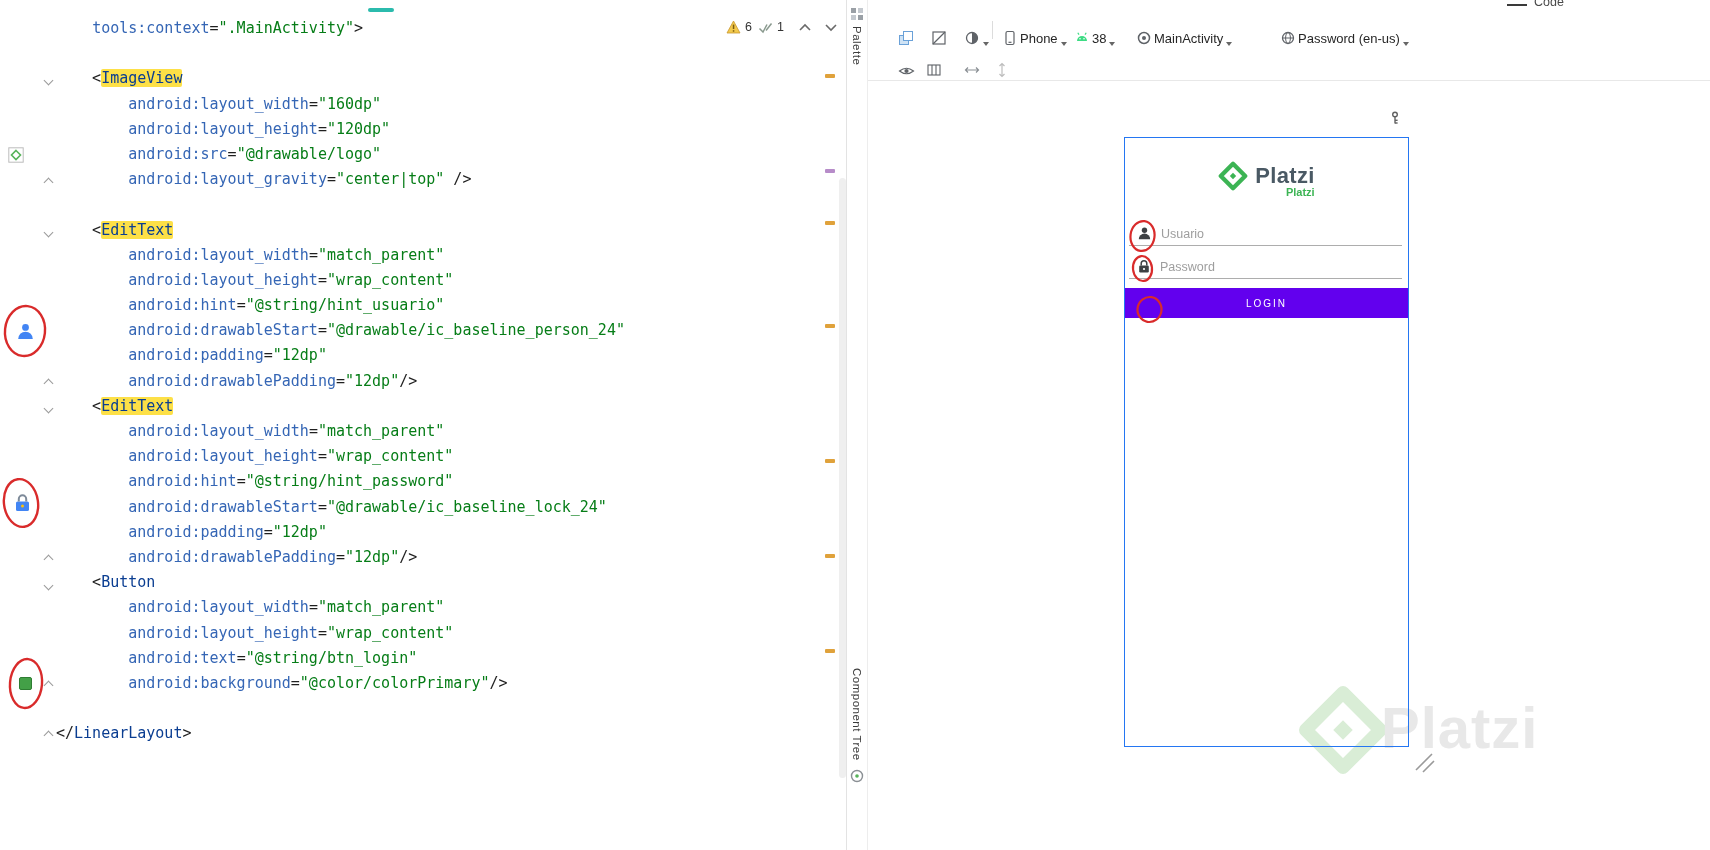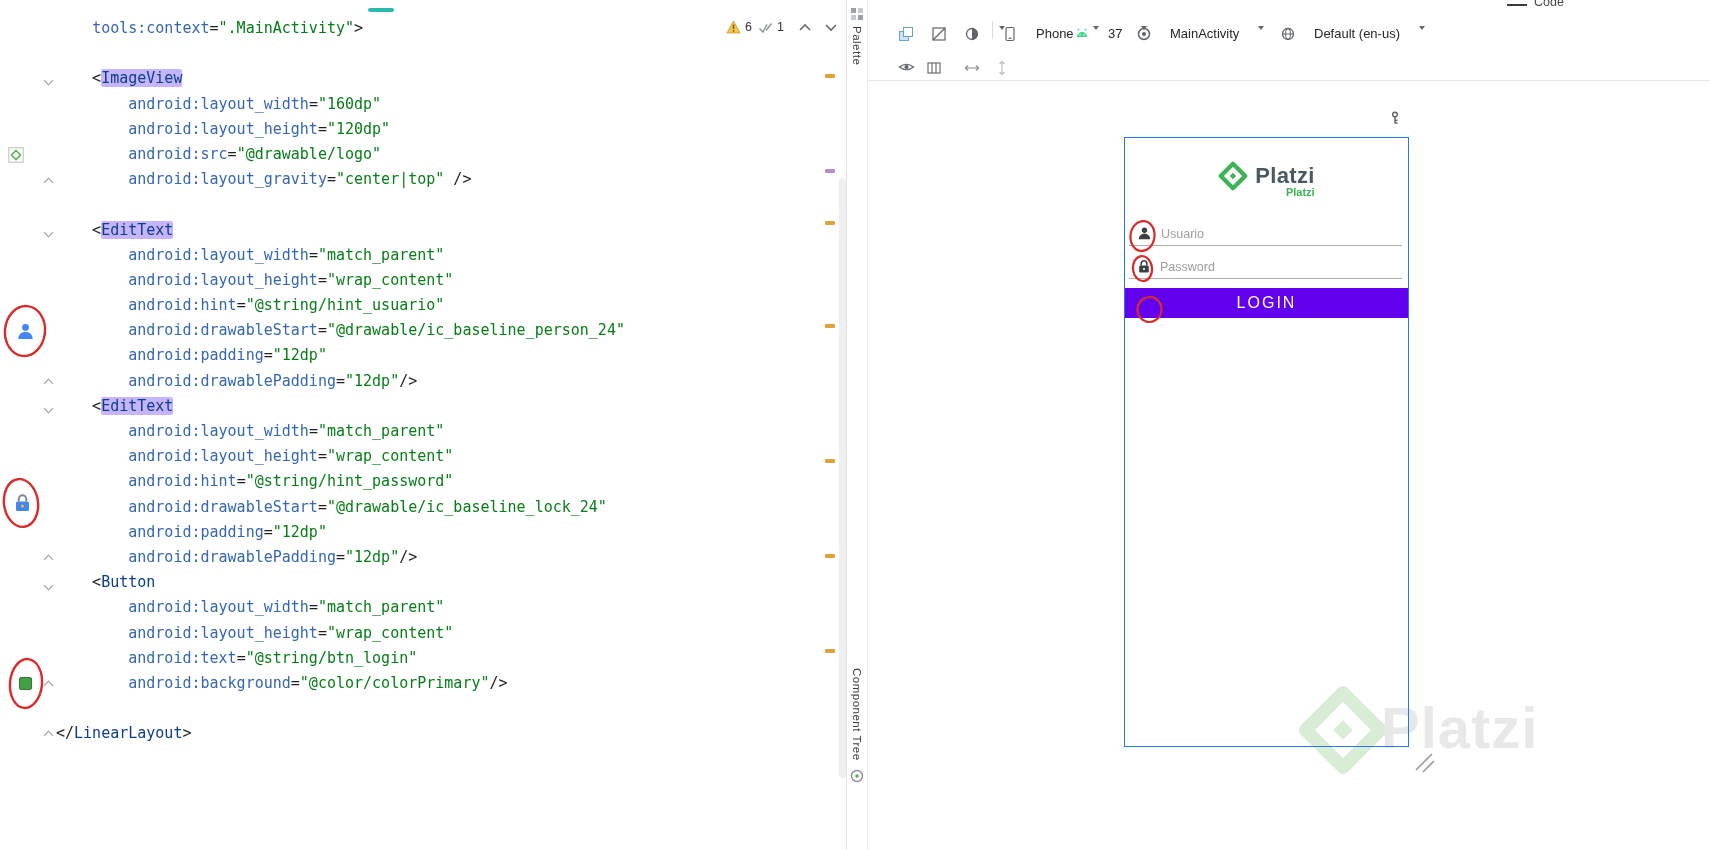--- a/index.html
+++ b/index.html
@@ -8,21 +8,21 @@
   #page{position:relative;width:1710px;height:850px;background:#fff;overflow:hidden}
 
   
   .editor{position:absolute;left:0;top:0;width:846px;height:850px;background:#fff}
   .code-area{position:absolute;left:56px;top:16px;font-family:"DejaVu Sans Mono",monospace;
              font-size:15px;line-height:25.2px;white-space:pre;color:#1a1a1a}
   .code-line{height:25.2px}
   .tok-p{color:#1f1f1f}
   .tok-a{color:#3566b5}
   .tok-t{color:#0a3d91}
-  .tok-th{color:#0a3d91;background:#c4b5fd;border-radius:2px}
+  .tok-th{color:#0a3d91;background:#fde047;border-radius:2px}
   .tok-v{color:#067d17}
 
   .teal-dash{position:absolute;left:368px;top:8px;width:26px;height:4px;background:#2bbbad;border-radius:2px}
 
   .g-icon{position:absolute}
   .swatch{width:13px;height:13px;background:#43a047;border:1px solid #2e7d32;border-radius:2px}
 
   .ann{position:absolute;overflow:visible}
   .ann ellipse{fill:none;stroke:#d92b2b;stroke-width:2.4px}
 
@@ -37,38 +37,38 @@
 
   .stripe-mark{position:absolute;left:825px;width:10px;height:4px;border-radius:1px}
   .scroll-thumb{position:absolute;left:839px;top:178px;width:7px;height:600px;background:#efefef;border-radius:4px}
 
   
   .design{position:absolute;left:846px;top:0;width:864px;height:850px;background:#fff;border-left:1px solid #e3e3e3}
   .strip{position:absolute;left:0;top:0;bottom:0;width:21px;border-right:1px solid #ededed;background:#fff}
   .vlabel{position:absolute;left:4px;writing-mode:vertical-rl;font-size:11.5px;color:#3c3c3c;letter-spacing:.5px}
   .strip-icon{position:absolute;left:3px}
 
-  .tgroup{position:absolute;top:12px;height:32px;display:flex;align-items:flex-start;gap:18px;cursor:default}
+  .tgroup{position:absolute;top:0;height:32px;display:flex;align-items:flex-end;gap:2px;cursor:default}
   .dtoolbar{position:absolute;left:21px;top:14px;right:0;height:32px}
   .dtoolbar2{position:absolute;left:21px;top:48px;right:0;height:30px}
   .tb-sep{position:absolute;left:124px;top:7px;width:1px;height:18px;background:#dcdcdc}
   .tb-border{position:absolute;left:21px;right:0;top:80px;height:1px;background:#e8e8e8}
   .tlabel{font-size:13px;color:#262626}
   .caret{width:0;height:0;border-left:3.5px solid transparent;border-right:3.5px solid transparent;border-top:4px solid #666;margin-left:1px}
 
   
   .frame{position:absolute;left:277px;top:137px;width:285px;height:610px;border:1.5px solid #2476f2;z-index:2}
   .logo-row{position:absolute;top:16px;left:0;right:0;height:44px;display:flex;align-items:center;justify-content:center;gap:7px}
   .brandwrap{position:relative}
   .brand-main{font-size:22px;font-weight:bold;color:#4a5964;letter-spacing:.3px}
   .brand-sub{position:absolute;right:0;top:23px;font-size:11px;color:#3cb454;font-weight:bold}
   .field{position:absolute;left:4px;right:6px;height:24px;border-bottom:1px solid #adadad;display:flex;align-items:center;gap:9px;padding-left:8px}
   .hint{font-size:12.5px;color:#9e9e9e}
   .login-btn{position:absolute;left:0;right:0;top:150px;height:30px;background:#6200ee;color:#fff;
-             display:flex;align-items:center;justify-content:center;font-size:16px;letter-spacing:2px;border:none}
+             display:flex;align-items:center;justify-content:center;font-size:10px;letter-spacing:2px;border:none}
   .frame .ann ellipse{stroke-width:2.2px}
 
   .watermark-text{position:absolute;left:534px;top:694px;font-size:58px;font-weight:bold;color:#e8e8e8;z-index:1;letter-spacing:1px}
   .watermark-mark{position:absolute;left:450px;top:684px;z-index:1}
   .wrench{position:absolute;left:540px;top:110px}
   .resize-handle{position:absolute;left:565px;top:750px}
 
   .code-frag{position:absolute;left:660px;top:0;height:12px;z-index:4}
   .frag-line{position:absolute;left:0;top:4px;width:20px;height:2px;background:#3a3a3a}
   .frag-label{position:absolute;left:27px;top:-5px;font-size:12.5px;color:#4a4a4a}
@@ -234,38 +234,38 @@
         <span class="caret"></span>
       </div>
       <div class="tgroup" style="left:206px">
         <svg width="16" height="16">
             <path d="M3 11 a5 5 0 0 1 10 0 z" fill="#3ddc84"></path>
             <line x1="5" y1="4.6" x2="3.8" y2="2.7" stroke="#3ddc84" stroke-width="1.2"></line>
             <line x1="11" y1="4.6" x2="12.2" y2="2.7" stroke="#3ddc84" stroke-width="1.2"></line>
             <circle cx="6" cy="8.8" r="0.8" fill="#fff"></circle>
             <circle cx="10" cy="8.8" r="0.8" fill="#fff"></circle>
           </svg>
-        <span class="tlabel">37</span>
+        <span class="tlabel">38</span>
         <span class="caret"></span>
       </div>
       <div class="tgroup" style="left:268px">
         <svg width="16" height="16">
             <circle cx="8" cy="8" r="5.5" fill="none" stroke="#5f6368" stroke-width="1.5"></circle>
             <circle cx="8" cy="8" r="2" fill="#5f6368"></circle>
           </svg>
         <span class="tlabel">MainActivity</span>
         <span class="caret"></span>
       </div>
       <div class="tgroup" style="left:412px">
         <svg width="16" height="16">
             <circle cx="8" cy="8" r="5.5" fill="none" stroke="#5f6368" stroke-width="1.3"></circle>
             <ellipse cx="8" cy="8" rx="2.4" ry="5.5" fill="none" stroke="#5f6368" stroke-width="1"></ellipse>
             <line x1="2.5" y1="8" x2="13.5" y2="8" stroke="#5f6368" stroke-width="1"></line>
           </svg>
-        <span class="tlabel">Default (en-us)</span>
+        <span class="tlabel">Password (en-us)</span>
         <span class="caret"></span>
       </div>
     </div>
 
     <div class="dtoolbar2">
       <div class="tgroup" style="left:30px;height:30px">
         <svg width="17" height="14">
             <path d="M1.5 7 Q8.5 1.5 15.5 7 Q8.5 12.5 1.5 7 Z" fill="none" stroke="#5f6368" stroke-width="1.2"></path>
             <circle cx="8.5" cy="7" r="2.1" fill="#5f6368"></circle>
           </svg>

